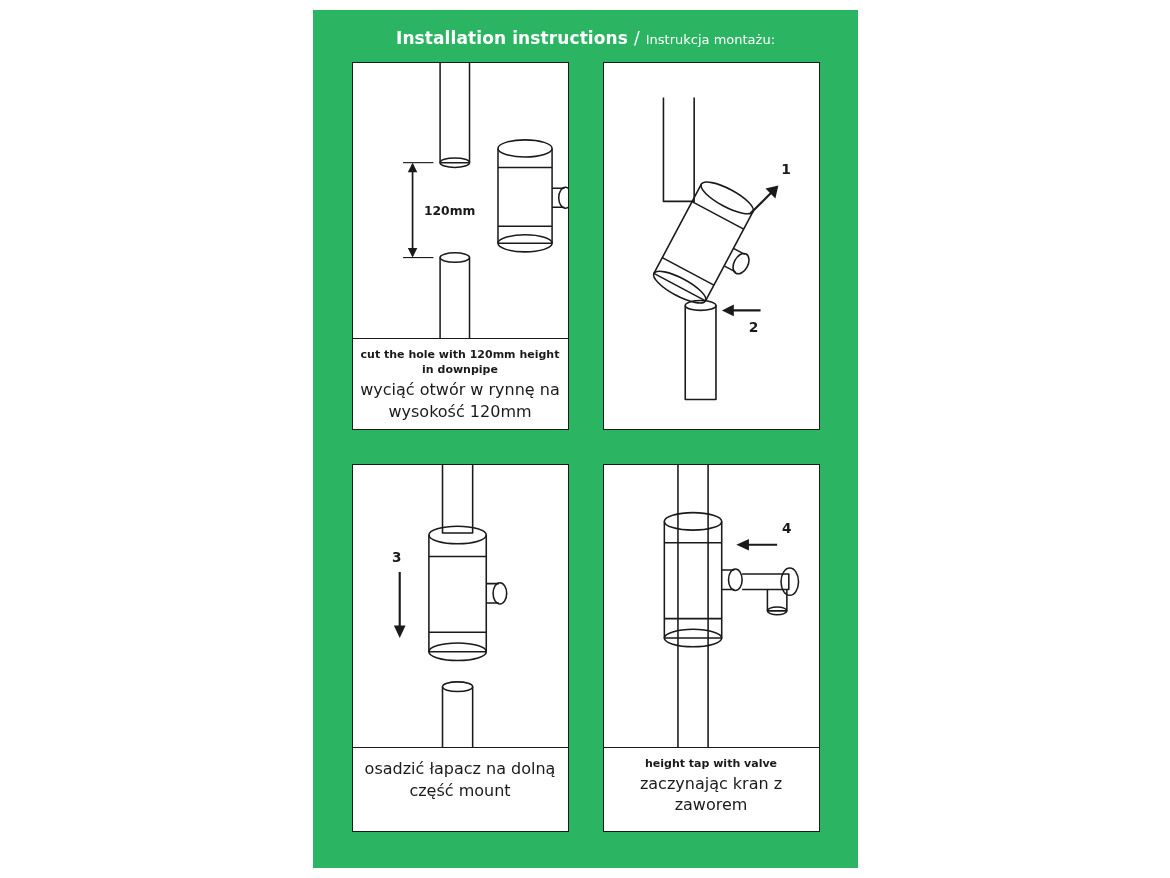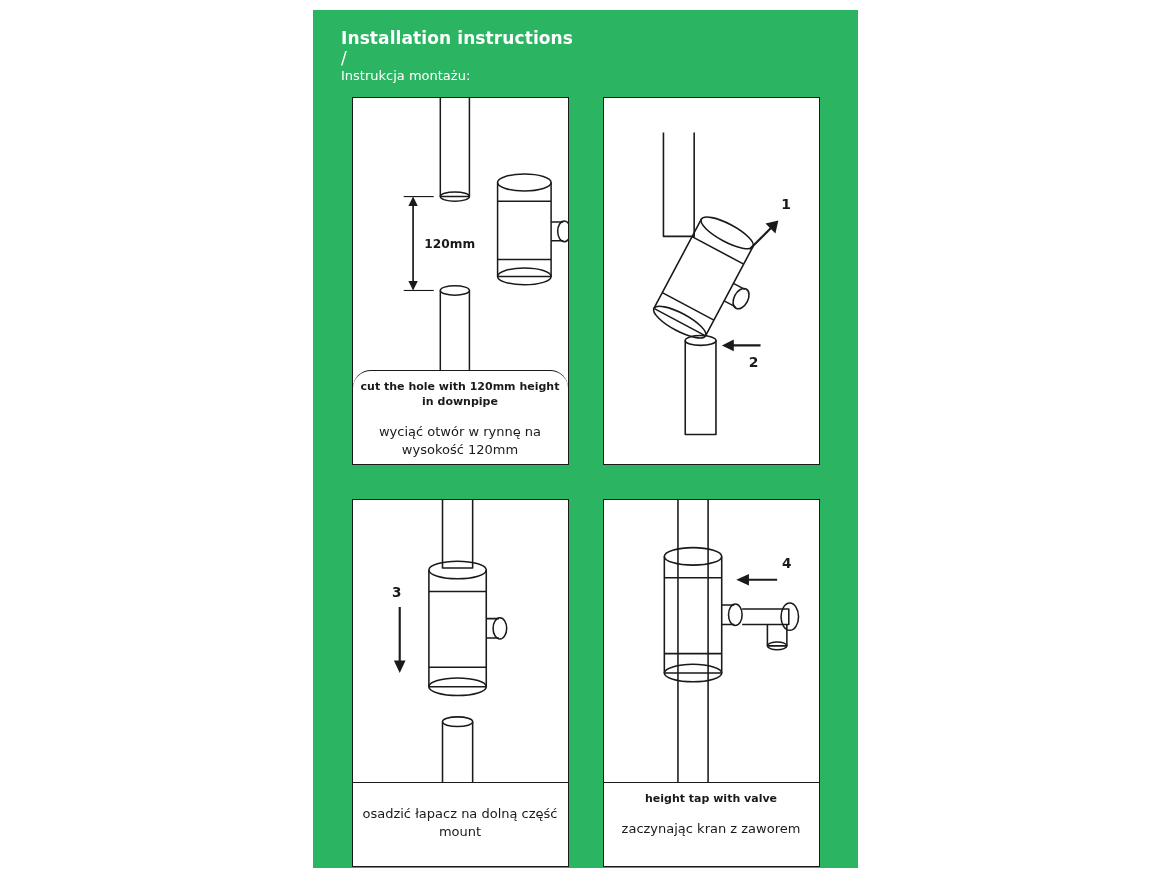--- a/index.html
+++ b/index.html
@@ -26,21 +26,20 @@
     padding: 18px 22px 22px 22px;
   }
 
   #title-bar {
     display: flex;
     align-items: baseline;
     justify-content: center;
     color: #ffffff;
     margin-bottom: 14px;
     white-space: nowrap;
-    flex-direction: column;
   }
   .title-en {
     font-size: 17px;
     font-weight: bold;
     letter-spacing: 0.1px;
   }
   .title-sep {
     font-size: 17px;
     font-weight: normal;
     margin: 0 6px;
@@ -78,28 +77,28 @@
     text-align: center;
     color: #1a1a1a;
   }
   .cap-en {
     font-size: 11px;
     font-weight: bold;
     line-height: 1.35;
     display: block;
   }
   .cap-pl {
-    font-size: 13px;
+    font-size: 16px;
     font-weight: normal;
     line-height: 1.35;
     display: block;
-    margin-top: 13px;
-  }
-
-  .panel-1 .panel-caption { min-height: 84px; border-radius: 18px; }
+    margin-top: 1px;
+  }
+
+  .panel-1 .panel-caption { min-height: 84px; }
   .panel-2 .panel-caption { min-height: 84px; }
   .panel-3 .panel-caption { min-height: 84px; }
   .panel-4 .panel-caption { min-height: 84px; }
 
   .fig-svg {
     display: block;
     width: 100%;
     height: 100%;
   }
 

